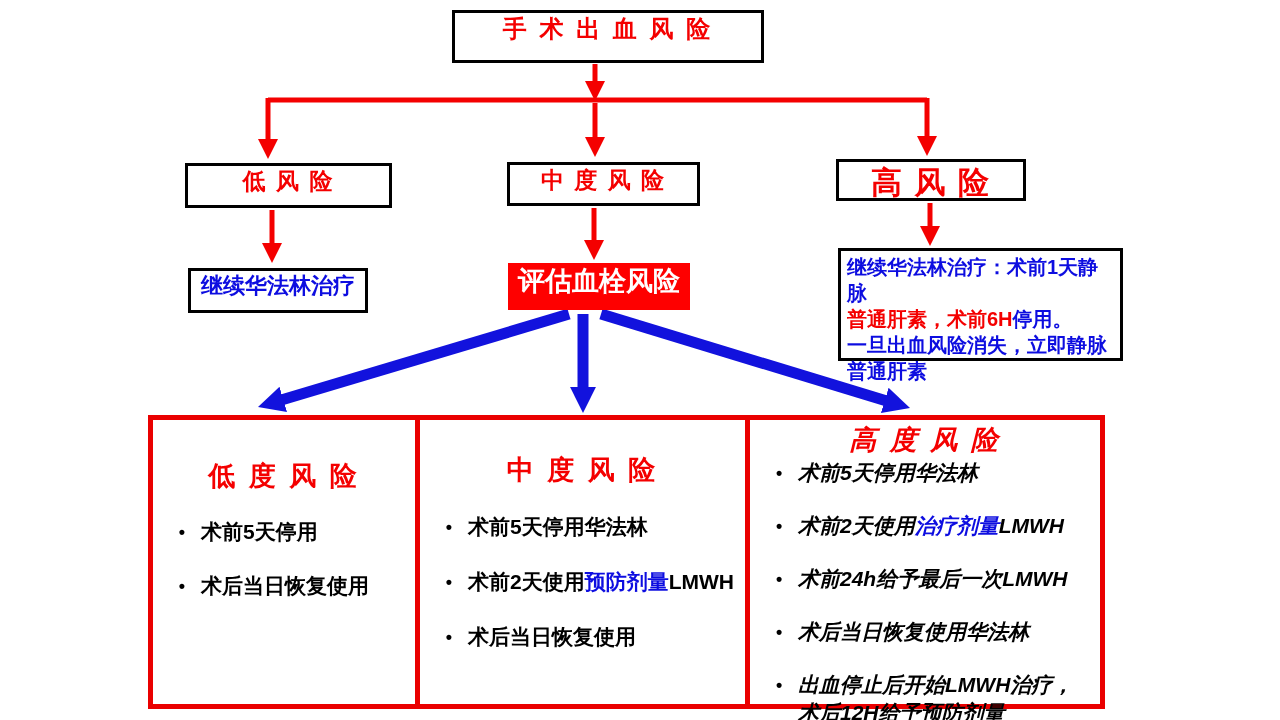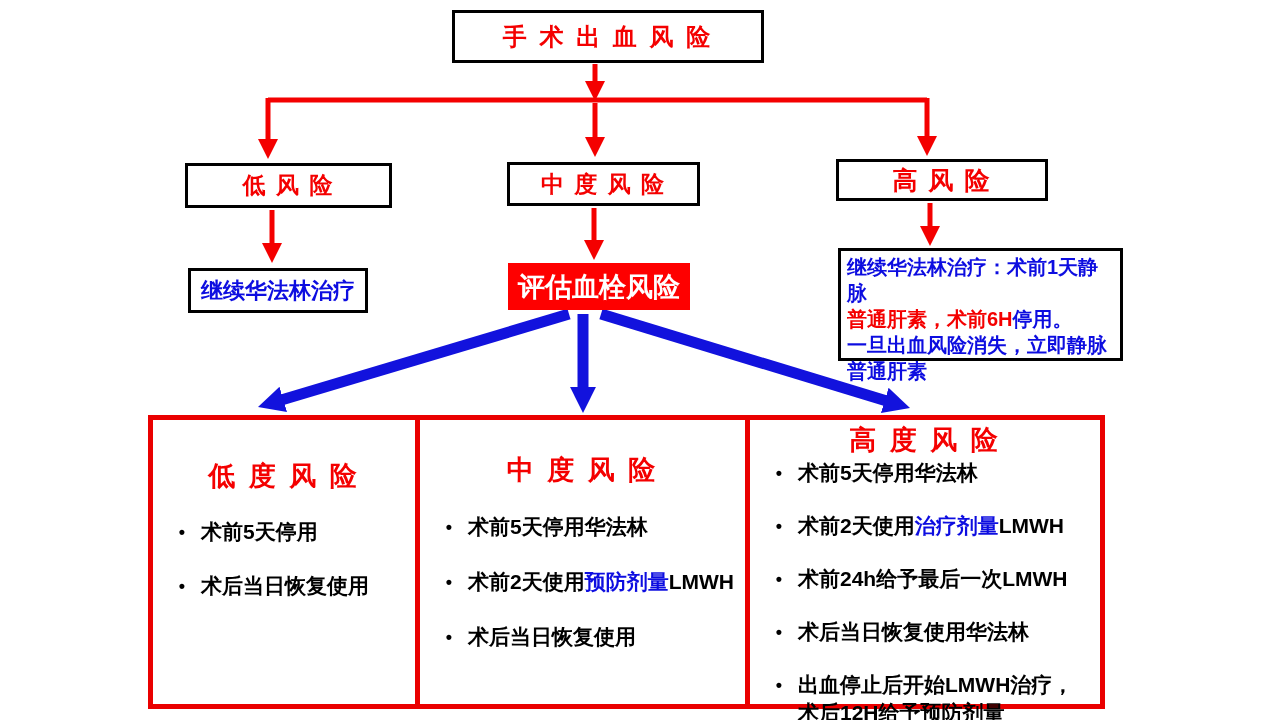--- a/index.html
+++ b/index.html
@@ -3,45 +3,45 @@
 <meta charset="utf-8">
 <style>
   html,body{margin:0;padding:0;background:#fff;}
   #canvas{
     position:relative;width:1280px;height:720px;background:#ffffff;overflow:hidden;
     font-family:"Liberation Sans","DejaVu Sans",sans-serif;font-weight:bold;
   }
   .abs{position:absolute;}
   .box{
     position:absolute;border:3px solid #000;background:#fff;
-    display:flex;align-items:center;justify-content:center;
+    display:flex;align-items:flex-start;justify-content:center;
     box-sizing:border-box;text-align:center;
   }
   .red-t{color:#f40000;}
   .blue-t{color:#0d0de0;}
   .white-t{color:#fff;}
   #title-box{left:452px;top:10px;width:312px;height:53px;font-size:24px;letter-spacing:3px;}
   #low-box{left:185px;top:163px;width:207px;height:45px;font-size:23px;letter-spacing:2px;}
   #mod-box{left:507px;top:162px;width:193px;height:44px;font-size:23px;letter-spacing:2px;}
-  #high-box{left:836px;top:159px;width:212px;height:42px;font-size:25px;letter-spacing:2px;}
+  #high-box{left:836px;top:159px;width:190px;height:42px;font-size:31px;letter-spacing:2px;}
   #warf-box{left:188px;top:268px;width:180px;height:45px;font-size:22px;}
   #assess-box{left:508px;top:263px;width:182px;height:47px;background:#fe0000;border:none;font-size:27px;}
   #note-box{
     left:838px;top:248px;width:285px;height:113px;border:3px solid #000;background:#fff;
     box-sizing:border-box;padding:3px 6px;font-size:20px;line-height:26px;text-align:left;
   }
   #panel{
     left:148px;top:415px;width:957px;height:294px;
     border:5px solid #ea0000;box-sizing:border-box;background:#fff;
     display:flex;
   }
   .col{box-sizing:border-box;height:100%;}
   #col-low{width:262px;padding-top:40px;}
   #col-mod{width:330px;border-left:5px solid #ea0000;padding-top:34px;}
-  #col-high{width:355px;border-left:5px solid #ea0000;padding-top:4px;}
+  #col-high{width:355px;border-left:5px solid #ea0000;padding-top:4px;font-style:italic;}
   .col-heading{color:#f40000;font-size:27px;text-align:center;letter-spacing:3px;line-height:32px;}
   .bullet{display:flex;align-items:flex-start;font-size:21px;line-height:28px;color:#000;}
   .bullet .dot{flex:0 0 38px;text-align:center;padding-left:10px;font-size:18px;}
   .bullet .btxt{flex:1;padding-right:4px;}
   #col-low .bullet{margin-top:26px;}
   #col-mod .bullet{margin-top:27px;}
   #col-mod .col-heading{margin-bottom:2px;}
   #col-high .bullet{margin-top:25px;}
   #col-high .bullet.first{margin-top:3px;}
   svg.arrows{position:absolute;left:0;top:0;pointer-events:none;}

